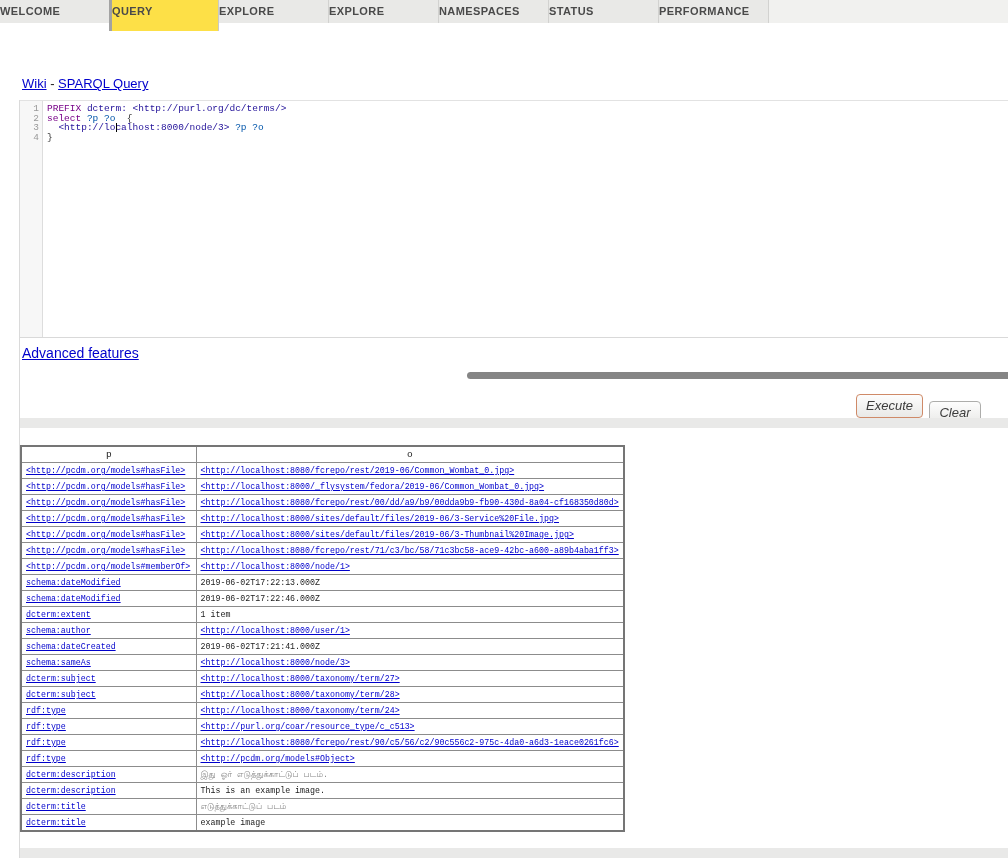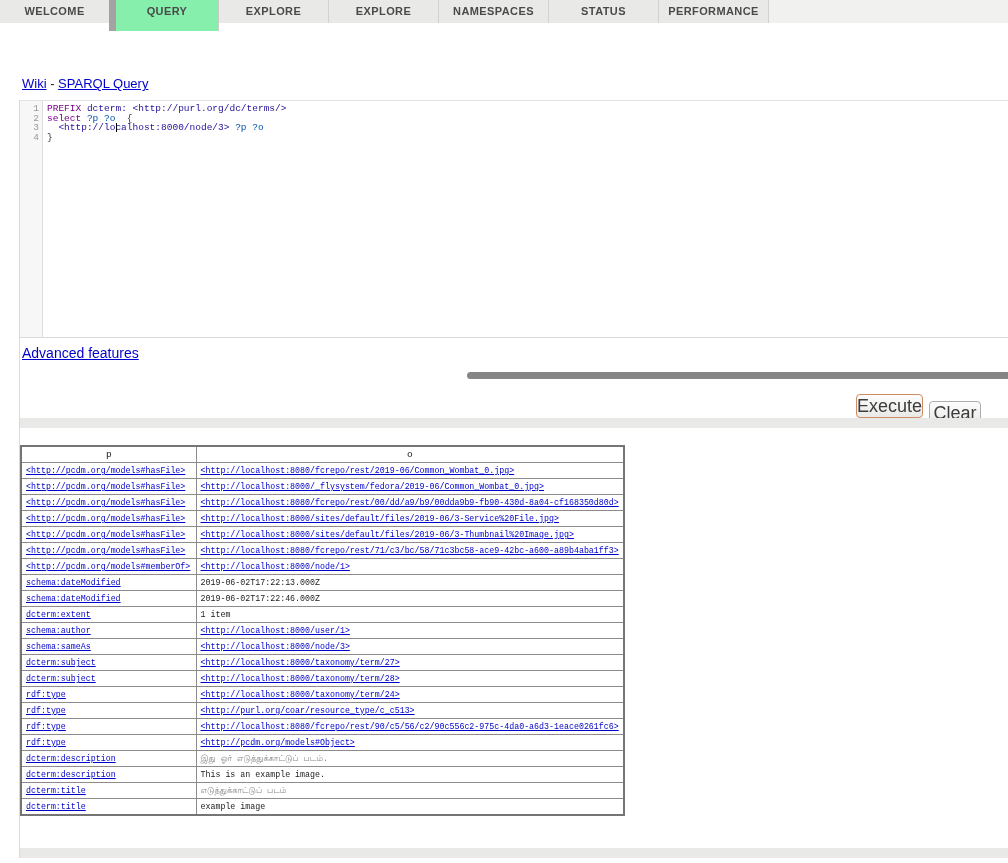--- a/index.html
+++ b/index.html
@@ -8,26 +8,26 @@
   }
   *{box-sizing:border-box; margin:0; padding:0;}
   html,body{background:#fff;}
   #page{position:relative; width:1008px; height:863px; overflow:hidden;
         font-family:"Liberation Sans", sans-serif; background:#fff;}
 
   
   #tabbar{position:absolute; left:0; top:0; width:1008px; height:23px;
           display:flex; align-items:flex-start; background:#f1f1ef;
           border-bottom:1px solid #c8c8c6; overflow:visible; z-index:3;}
-  .tab{width:110px; height:23px; line-height:23px; text-align:center;
+  .tab{width:110px; height:23px; line-height:23px; text-align:left;
        background:#e9e9e7; border-right:1px solid #d2d2d0;
        font-size:11px; font-weight:bold; letter-spacing:0.4px; color:#4a4a4a;
        cursor:pointer; flex:0 0 auto;}
-  .tab.active{position:relative; z-index:4; background:#86efac; height:31px;
-       border-left:7px solid #a3a3a3; border-right:1px solid #c9c9c7; margin-left:-1px;}
+  .tab.active{position:relative; z-index:4; background:#fde047; height:31px;
+       border-left:3px solid #a3a3a3; border-right:1px solid #c9c9c7; margin-left:-1px;}
   .tab-fill{flex:1 1 auto; height:23px; background:#f1f1ef;}
 
   
   #crumbs{position:absolute; left:22px; top:56px; font-size:13px; color:#1a1a1a;margin-top:20px;}
   #crumbs a{color:var(--link); text-decoration:underline; cursor:pointer;}
 
   
   #vline{position:absolute; left:19px; top:100px; height:758px; width:0;
          border-left:1px solid #dadada;}
 
@@ -50,23 +50,23 @@
   
   #advanced{position:absolute; left:22px; top:345px; font-size:14px;
             color:var(--link); text-decoration:underline; cursor:pointer;}
 
   
   #hthumb{position:absolute; left:467px; top:372px; width:541px; height:7px;
           background:var(--thumb); border-radius:4px 0 0 4px;}
 
   
   .btn{position:absolute; top:394px; height:24px; border-radius:4px;
-       background:linear-gradient(#fdfdfd,#e9e9e7); font-size:18px; color:#3c3c3c;
+       background:linear-gradient(#fdfdfd,#e9e9e7); font-size:13px; color:#3c3c3c;
        text-align:center; line-height:22px; cursor:pointer;
-       font-family:"Liberation Sans", sans-serif;}
+       font-family:"Liberation Sans", sans-serif;font-style:italic;}
   #btn-execute{left:856px; width:67px; border:1px solid var(--exec-border);}
   #btn-clear{left:929px; width:52px; border:1px solid #adadab;margin-top:7px;}
 
   
   .strip{position:absolute; left:20px; width:988px; height:10px; background:#e9e9e8;}
   #strip-top{top:418px;}
   #strip-bottom{top:848px;}
 
   
   #results{position:absolute; left:20px; top:445px;}
@@ -176,20 +176,24 @@
           </tr>
           <tr>
             <td><a>dcterm:extent</a></td>
             <td><span>1 item</span></td>
           </tr>
           <tr>
             <td><a>schema:author</a></td>
             <td><a>&lt;http://localhost:8000/user/1&gt;</a></td>
           </tr>
           <tr>
+            <td><a>schema:dateCreated</a></td>
+            <td><span>2019-06-02T17:21:41.000Z</span></td>
+          </tr>
+          <tr>
             <td><a>schema:sameAs</a></td>
             <td><a>&lt;http://localhost:8000/node/3&gt;</a></td>
           </tr>
           <tr>
             <td><a>dcterm:subject</a></td>
             <td><a>&lt;http://localhost:8000/taxonomy/term/27&gt;</a></td>
           </tr>
           <tr>
             <td><a>dcterm:subject</a></td>
             <td><a>&lt;http://localhost:8000/taxonomy/term/28&gt;</a></td>

